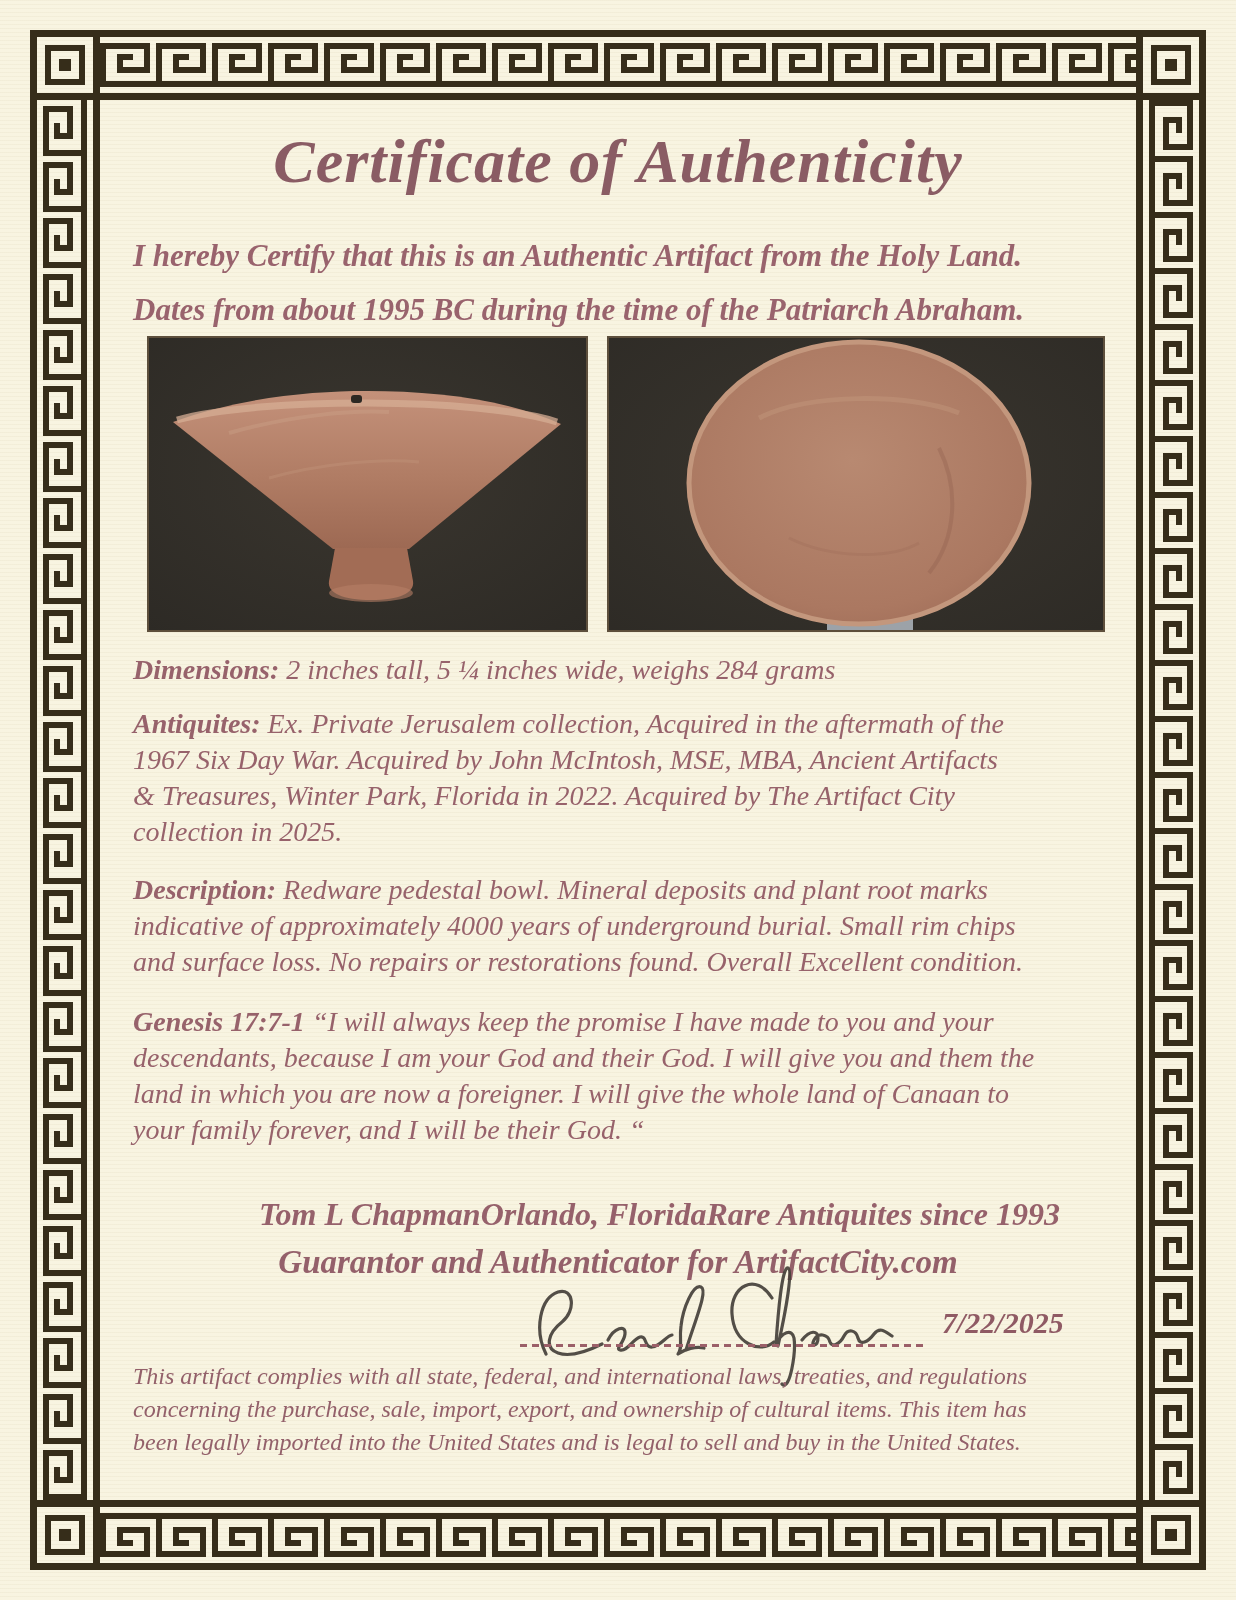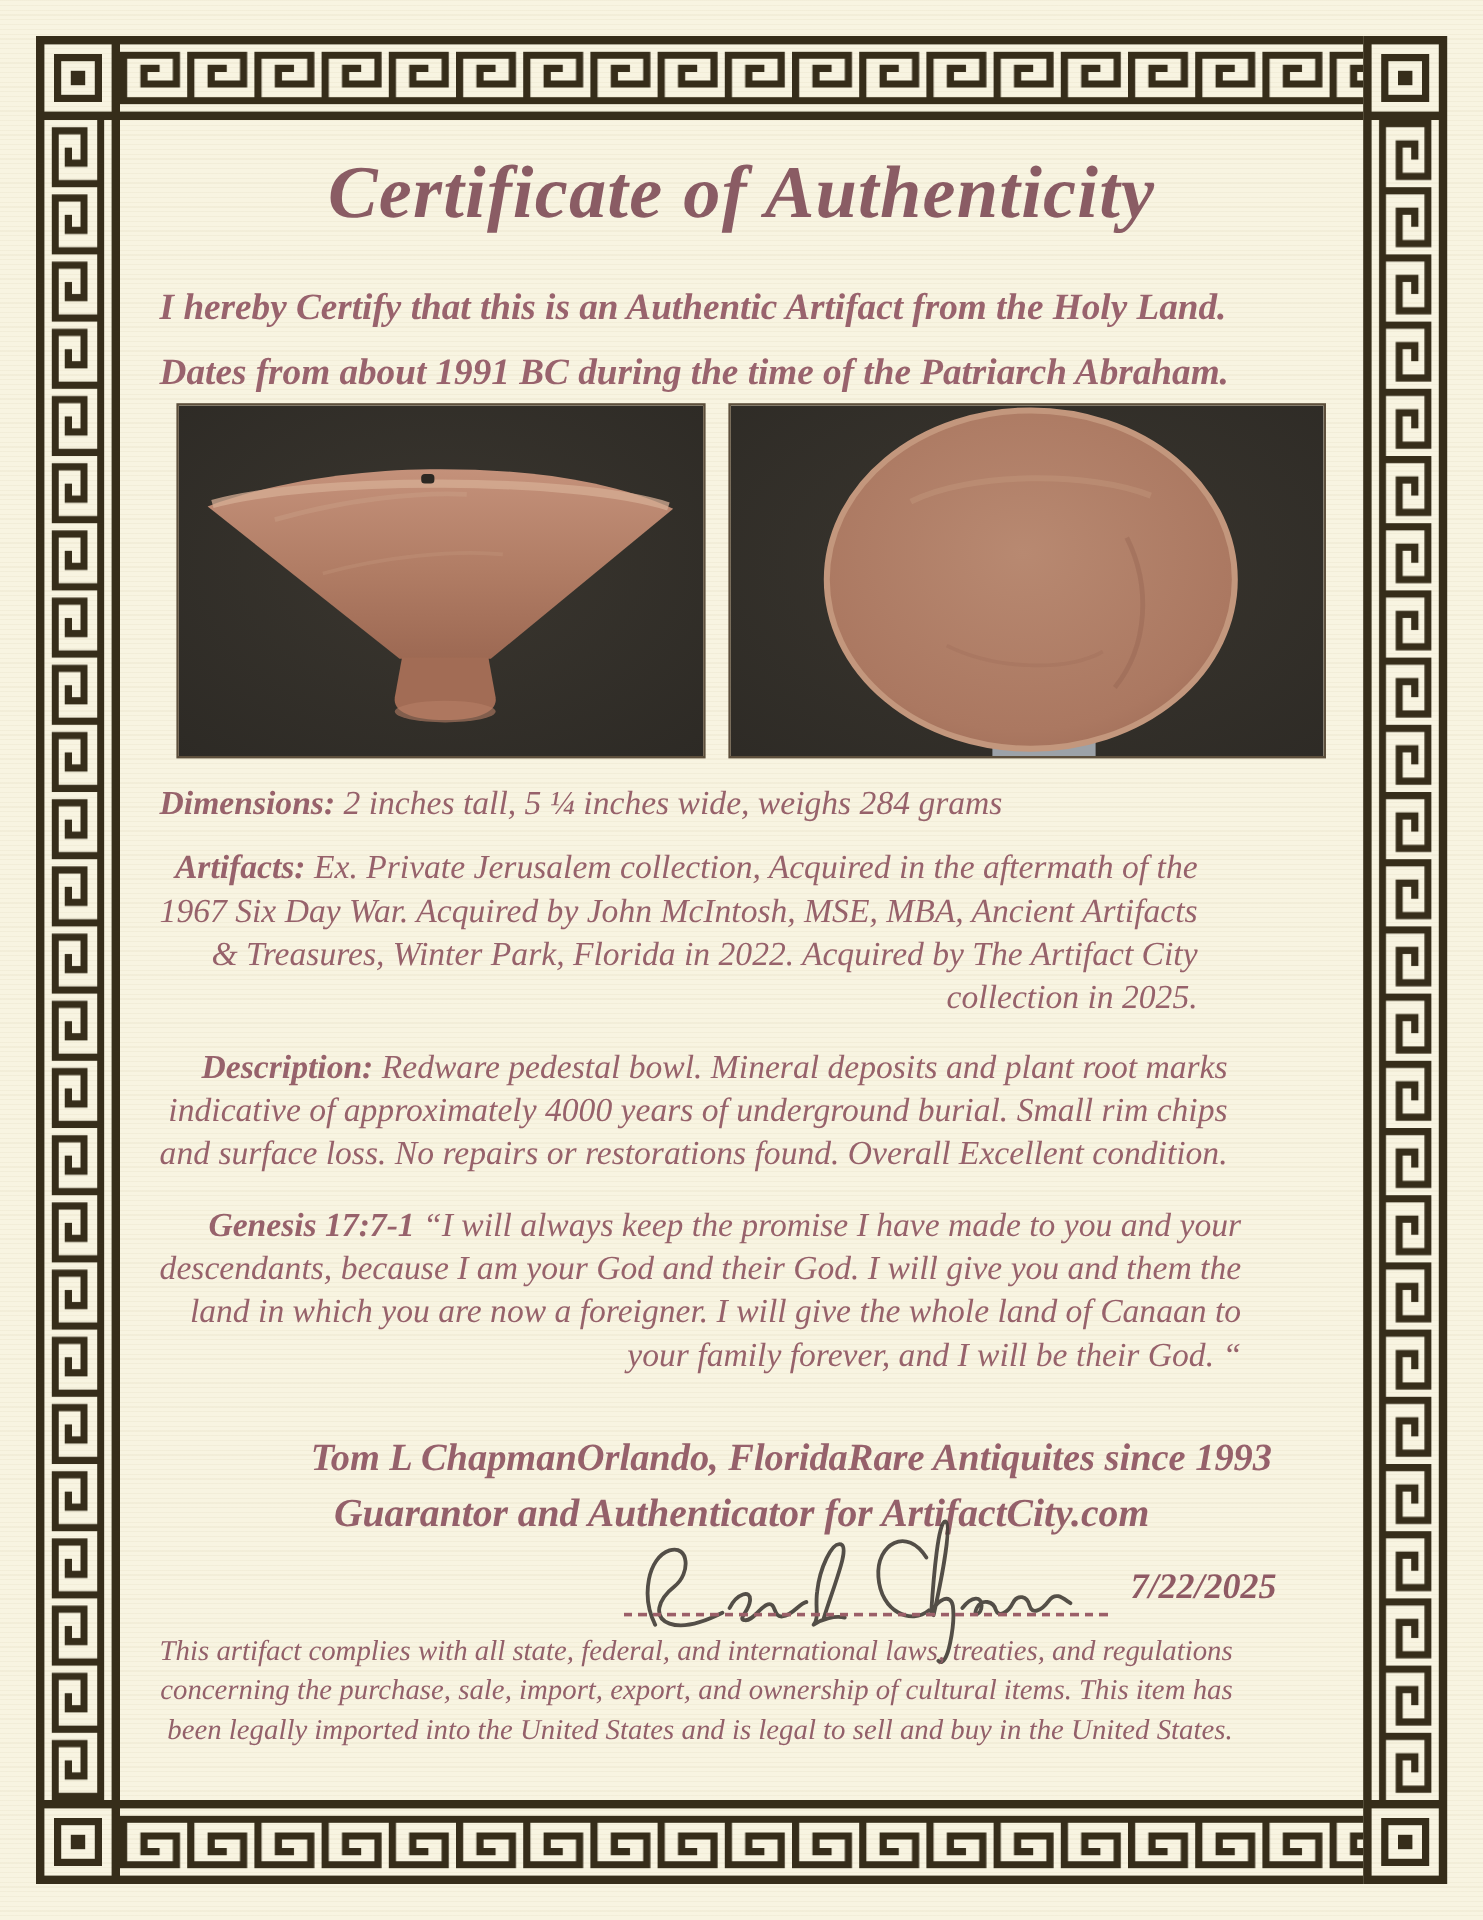--- a/index.html
+++ b/index.html
@@ -8,21 +8,21 @@
     width:1236px;height:1600px;
     margin:0 auto;
     background-color:#f8f4e1;
     background-image:repeating-linear-gradient(180deg,
       rgba(175,160,115,0.08) 0px, rgba(175,160,115,0.08) 1px,
       rgba(255,255,255,0) 1px, rgba(255,255,255,0) 4px);
     overflow:hidden;
     font-family:Liberation Serif, serif;
   }
   .border-svg{position:absolute;left:0;top:0;pointer-events:none;}
-  .txt{position:absolute;font-style:italic;color:#97626b;text-align:right;}
+  .txt{position:absolute;font-style:italic;color:#97626b;}
   .title{
     left:0;top:126px;width:1236px;text-align:center;
     font-size:62px;font-weight:bold;color:#8a5c64;letter-spacing:1px;
   }
   .intro{left:133px;font-size:31px;font-weight:bold;color:#99636d;}
   .sec{left:133px;font-size:28px;line-height:36px;white-space:pre;margin:0;}
   .sec .lbl{font-weight:bold;}
   .photo{position:absolute;top:336px;height:296px;border:2px solid #5d4f3c;box-sizing:border-box;}
   .photo svg{display:block;}
   .namerow{
@@ -77,21 +77,21 @@
     <use href="#bandv" transform="translate(30,1500) rotate(-90)"></use>
     <use href="#bandv" transform="translate(1206,100) rotate(90)"></use>
     <use href="#corner" transform="translate(30,30)"></use>
     <use href="#corner" transform="translate(1136,30)"></use>
     <use href="#corner" transform="translate(30,1500)"></use>
     <use href="#corner" transform="translate(1136,1500)"></use>
   </svg>
 
   <div class="txt title">Certificate of Authenticity</div>
   <div class="txt intro" style="top:238px">I hereby Certify that this is an Authentic Artifact from the Holy Land.</div>
-  <div class="txt intro" style="top:292px">Dates from about 1991 BC during the time of the Patriarch Abraham.</div>
+  <div class="txt intro" style="top:292px">Dates from about 1995 BC during the time of the Patriarch Abraham.</div>
 
   <figure class="photo" style="left:147px;width:441px;margin:0">
     <svg width="437" height="292" viewBox="0 0 437 292">
       <defs>
         <linearGradient id="clayg" x1="0" y1="0" x2="0" y2="1">
           <stop offset="0" stop-color="#c4917a"></stop>
           <stop offset="0.55" stop-color="#b07c64"></stop>
           <stop offset="1" stop-color="#9d6953"></stop>
         </linearGradient>
         <radialGradient id="vign1" cx="0.5" cy="0.45" r="0.75">
@@ -134,21 +134,21 @@
         <ellipse cx="250" cy="145" rx="170" ry="141" fill="url(#clayr)" stroke="#c3977d" stroke-width="5"></ellipse>
         <path d="M150,80 C200,55 300,55 350,75" stroke="#c59a80" stroke-width="5" fill="none" opacity="0.4"></path>
         <path d="M330,110 C350,150 348,200 320,235" stroke="#8e5f4c" stroke-width="4" fill="none" opacity="0.35"></path>
         <path d="M180,200 C220,220 280,222 310,205" stroke="#9a6a55" stroke-width="3" fill="none" opacity="0.3"></path>
       </g>
     </svg>
   </figure>
 
   <p class="txt sec" style="top:652px"><b class="lbl">Dimensions:</b> <span>2 inches tall, 5 ¼ inches wide, weighs 284 grams</span></p>
 
-  <p class="txt sec" style="top:706px"><b class="lbl">Artifacts:</b> <span>Ex. Private Jerusalem collection, Acquired in the aftermath of the
+  <p class="txt sec" style="top:706px"><b class="lbl">Antiquites:</b> <span>Ex. Private Jerusalem collection, Acquired in the aftermath of the
 1967 Six Day War. Acquired by John McIntosh, MSE, MBA, Ancient Artifacts
 &amp; Treasures, Winter Park, Florida in 2022. Acquired by The Artifact City
 collection in 2025.</span></p>
 
   <p class="txt sec" style="top:872px"><b class="lbl">Description:</b> <span>Redware pedestal bowl. Mineral deposits and plant root marks
 indicative of approximately 4000 years of underground burial. Small rim chips
 and surface loss. No repairs or restorations found. Overall Excellent condition.</span></p>
 
   <p class="txt sec" style="top:1004px"><b class="lbl">Genesis 17:7-1</b> <span>“I will always keep the promise I have made to you and your
 descendants, because I am your God and their God. I will give you and them the

